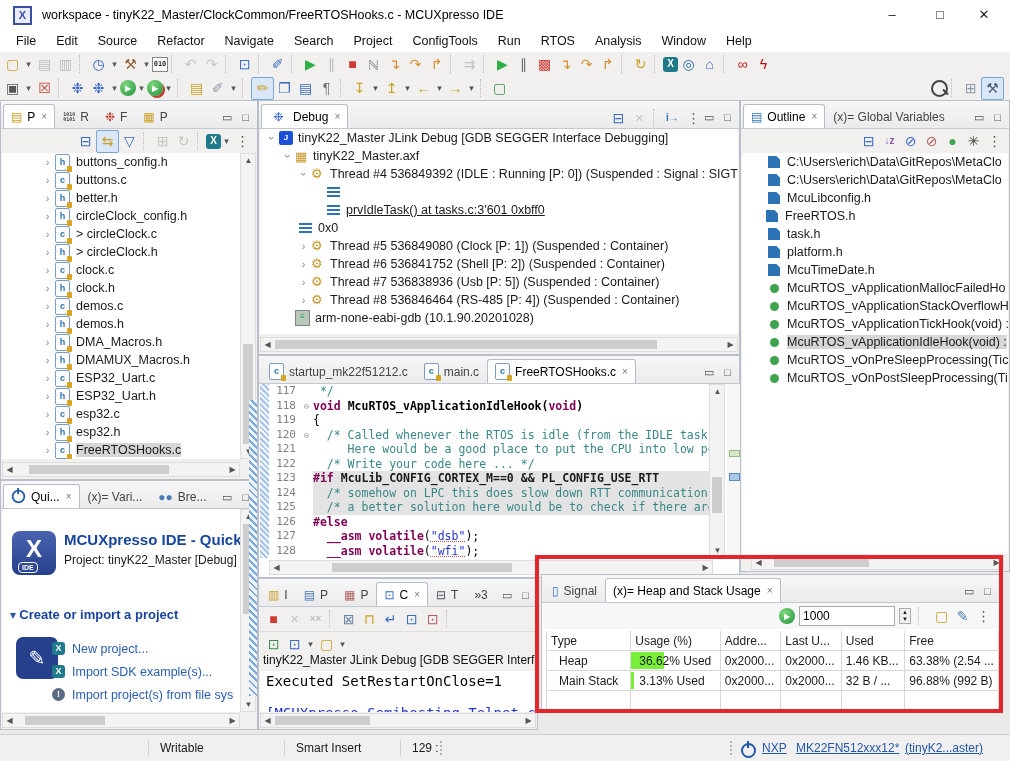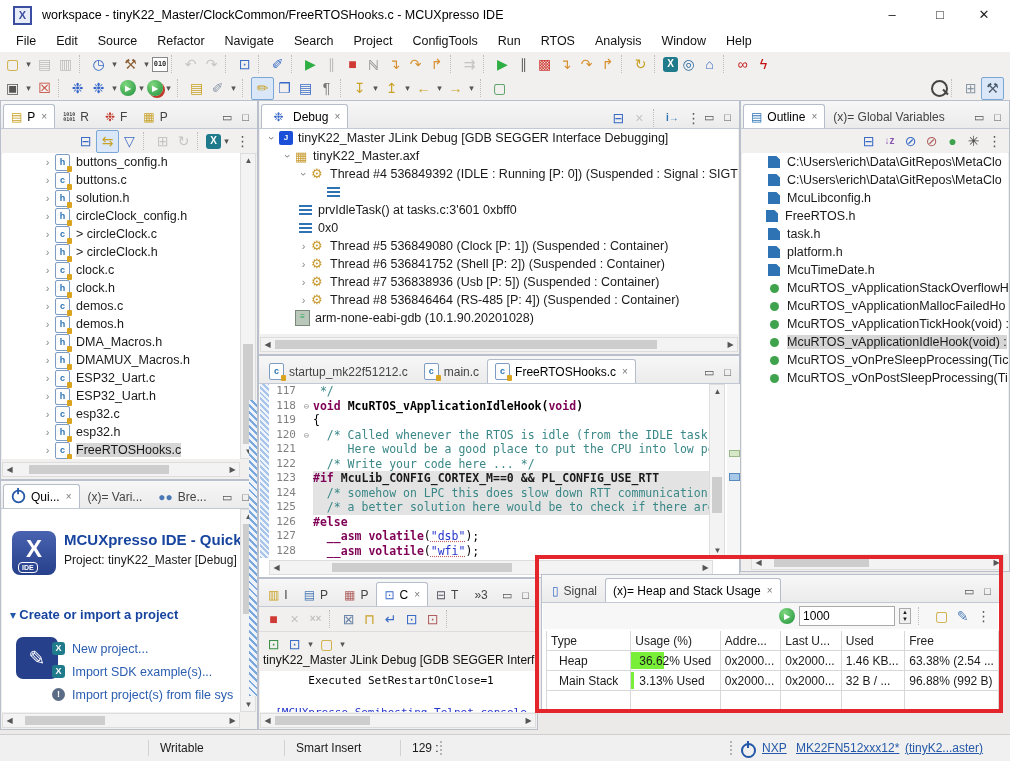--- a/index.html
+++ b/index.html
@@ -76,21 +76,21 @@
   
   #qs-logo{width:44px;height:44px;border-radius:8px;background:linear-gradient(#4a63b0,#27408b);color:#fff;text-align:center;position:relative;}
   #qs-logo .x{font:bold 24px/36px "Liberation Sans",sans-serif;}
   #qs-logo .ide{position:absolute;left:6px;bottom:2px;font:bold 7px/9px "Liberation Sans",sans-serif;border:1px solid #fff;border-radius:4px;padding:0 3px;}
   #qs-tile{width:42px;height:42px;border-radius:7px;background:#27408b;color:#fff;font-size:20px;display:flex;align-items:center;justify-content:center;}
   .qs-h{color:#17449e;font-weight:bold;}
   .qslink{color:#2a5db0;font-size:12.5px;}
   .qsico{width:13px;height:13px;border-radius:3px;background:#1f7a8c;color:#fff;font:bold 9px/13px "Liberation Sans",sans-serif;text-align:center;display:inline-block;margin-right:7px;flex:none;}
   .qsico.bulb{background:#5a6b85;border-radius:50%;}
   
-  .constext{font-family:"DejaVu Sans Mono",monospace;font-size:11px;line-height:16px;white-space:pre;text-align:center;}
+  .constext{font-family:"DejaVu Sans Mono",monospace;font-size:14px;line-height:16px;white-space:pre;}
   
   #memtable{position:absolute;border-collapse:collapse;background:#fff;font-size:12px;}
   #memtable th,#memtable td{border:1px solid #d8d8d8;height:19px;padding:0 4px;text-align:left;font-weight:normal;white-space:nowrap;overflow:hidden;}
   #memtable th{border-top:none;color:#222;}
   .usagecell{position:relative;}
   .usagebar{position:absolute;left:0;top:1px;bottom:1px;background:#79ef3a;}
   .usagetxt{position:relative;padding-left:4px;}
   
   #redrect{position:absolute;border:4px solid #e5252c;z-index:60;pointer-events:none;}
   .sash{background:repeating-linear-gradient(45deg,#7aa7dc 0 2px,#eef3fa 2px 5px);z-index:5;}
@@ -259,21 +259,21 @@
           <span>buttons_config.h</span>
         </div>
         <div class="trow" style="padding-left: 38px;">
           <span class="exp">›</span>
           <span class="fico">c</span>
           <span>buttons.c</span>
         </div>
         <div class="trow" style="padding-left: 38px;">
           <span class="exp">›</span>
           <span class="fico">h</span>
-          <span>solution.h</span>
+          <span>better.h</span>
         </div>
         <div class="trow" style="padding-left: 38px;">
           <span class="exp">›</span>
           <span class="fico">h</span>
           <span>circleClock_config.h</span>
         </div>
         <div class="trow" style="padding-left: 38px;">
           <span class="exp">›</span>
           <span class="fico">c</span>
           <span>&gt; circleClock.c</span>
@@ -442,21 +442,21 @@
         </div>
         <div class="trow" style="padding-left: 36px;">
           <span class="exp open">›</span>
           <span class="ic-thread">⚙</span>
           <span>Thread #4 536849392 (IDLE : Running [P: 0]) (Suspended : Signal : SIGTRAP:Trac</span>
         </div>
         <div class="trow" style="padding-left: 52px;">
           <span class="exp"></span>
           <span class="ic-frame"></span>
         </div>
-        <div class="trow" style="padding-left: 24px;">
+        <div class="trow" style="padding-left: 52px; text-decoration: underline;">
           <span class="exp"></span>
           <span class="ic-frame"></span>
           <span>prvIdleTask() at tasks.c:3'601 0xbff0</span>
         </div>
         <div class="trow" style="padding-left: 24px;">
           <span class="exp"></span>
           <span class="ic-frame"></span>
           <span>0x0</span>
         </div>
         <div class="trow" style="padding-left: 36px;">
@@ -654,25 +654,25 @@
         <div class="trow" style="padding-left: 26px;">
           <span class="ic-include"></span>
           <span>platform.h</span>
         </div>
         <div class="trow" style="padding-left: 26px;">
           <span class="ic-include"></span>
           <span>McuTimeDate.h</span>
         </div>
         <div class="trow" style="padding-left: 26px;">
           <span class="ic-fn"></span>
+          <span>McuRTOS_vApplicationMallocFailedHo</span>
+        </div>
+        <div class="trow" style="padding-left: 26px;">
+          <span class="ic-fn"></span>
           <span>McuRTOS_vApplicationStackOverflowH</span>
-        </div>
-        <div class="trow" style="padding-left: 26px;">
-          <span class="ic-fn"></span>
-          <span>McuRTOS_vApplicationMallocFailedHo</span>
         </div>
         <div class="trow" style="padding-left: 26px;">
           <span class="ic-fn"></span>
           <span>McuRTOS_vApplicationTickHook(void) :</span>
         </div>
         <div class="trow" style="padding-left: 26px;">
           <span class="ic-fn"></span>
           <span class="sel">McuRTOS_vApplicationIdleHook(void) :</span>
         </div>
         <div class="trow" style="padding-left: 26px;">

